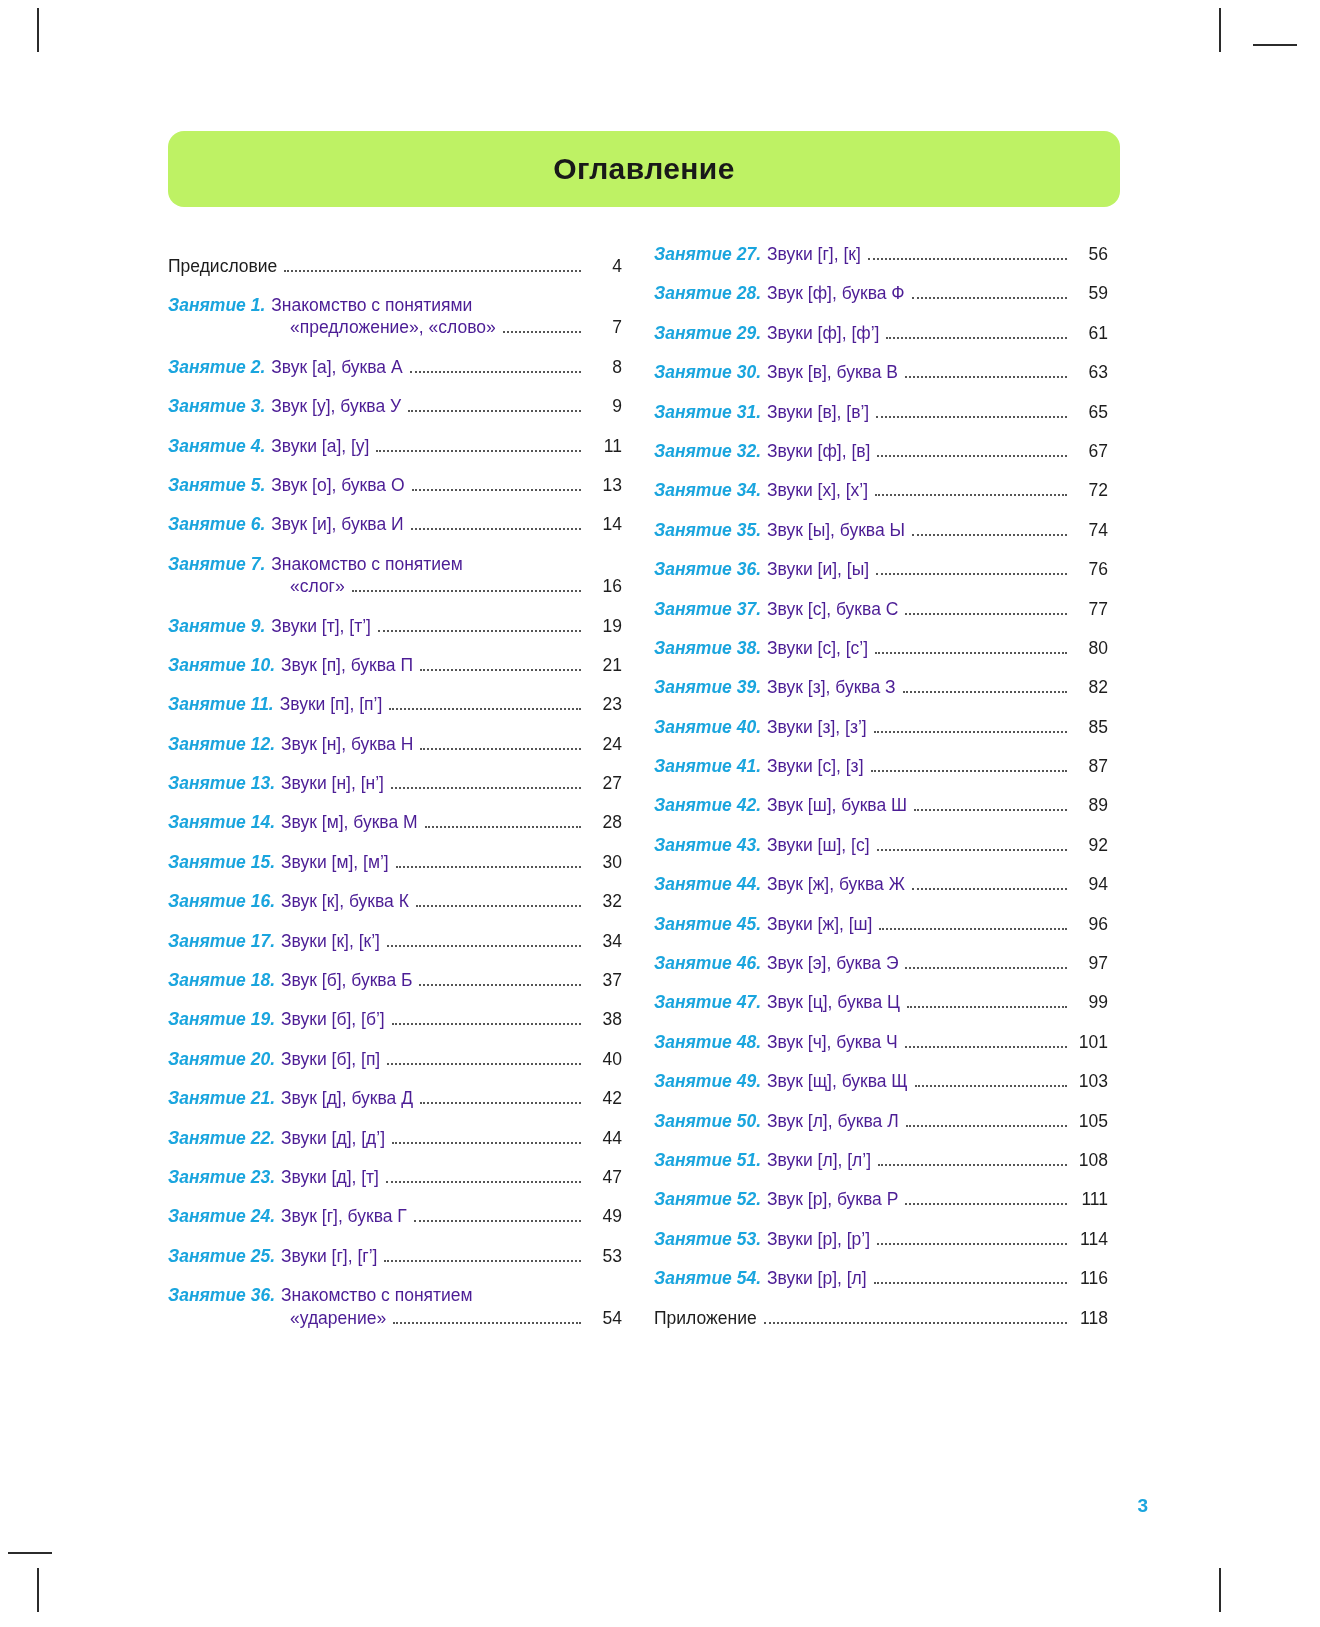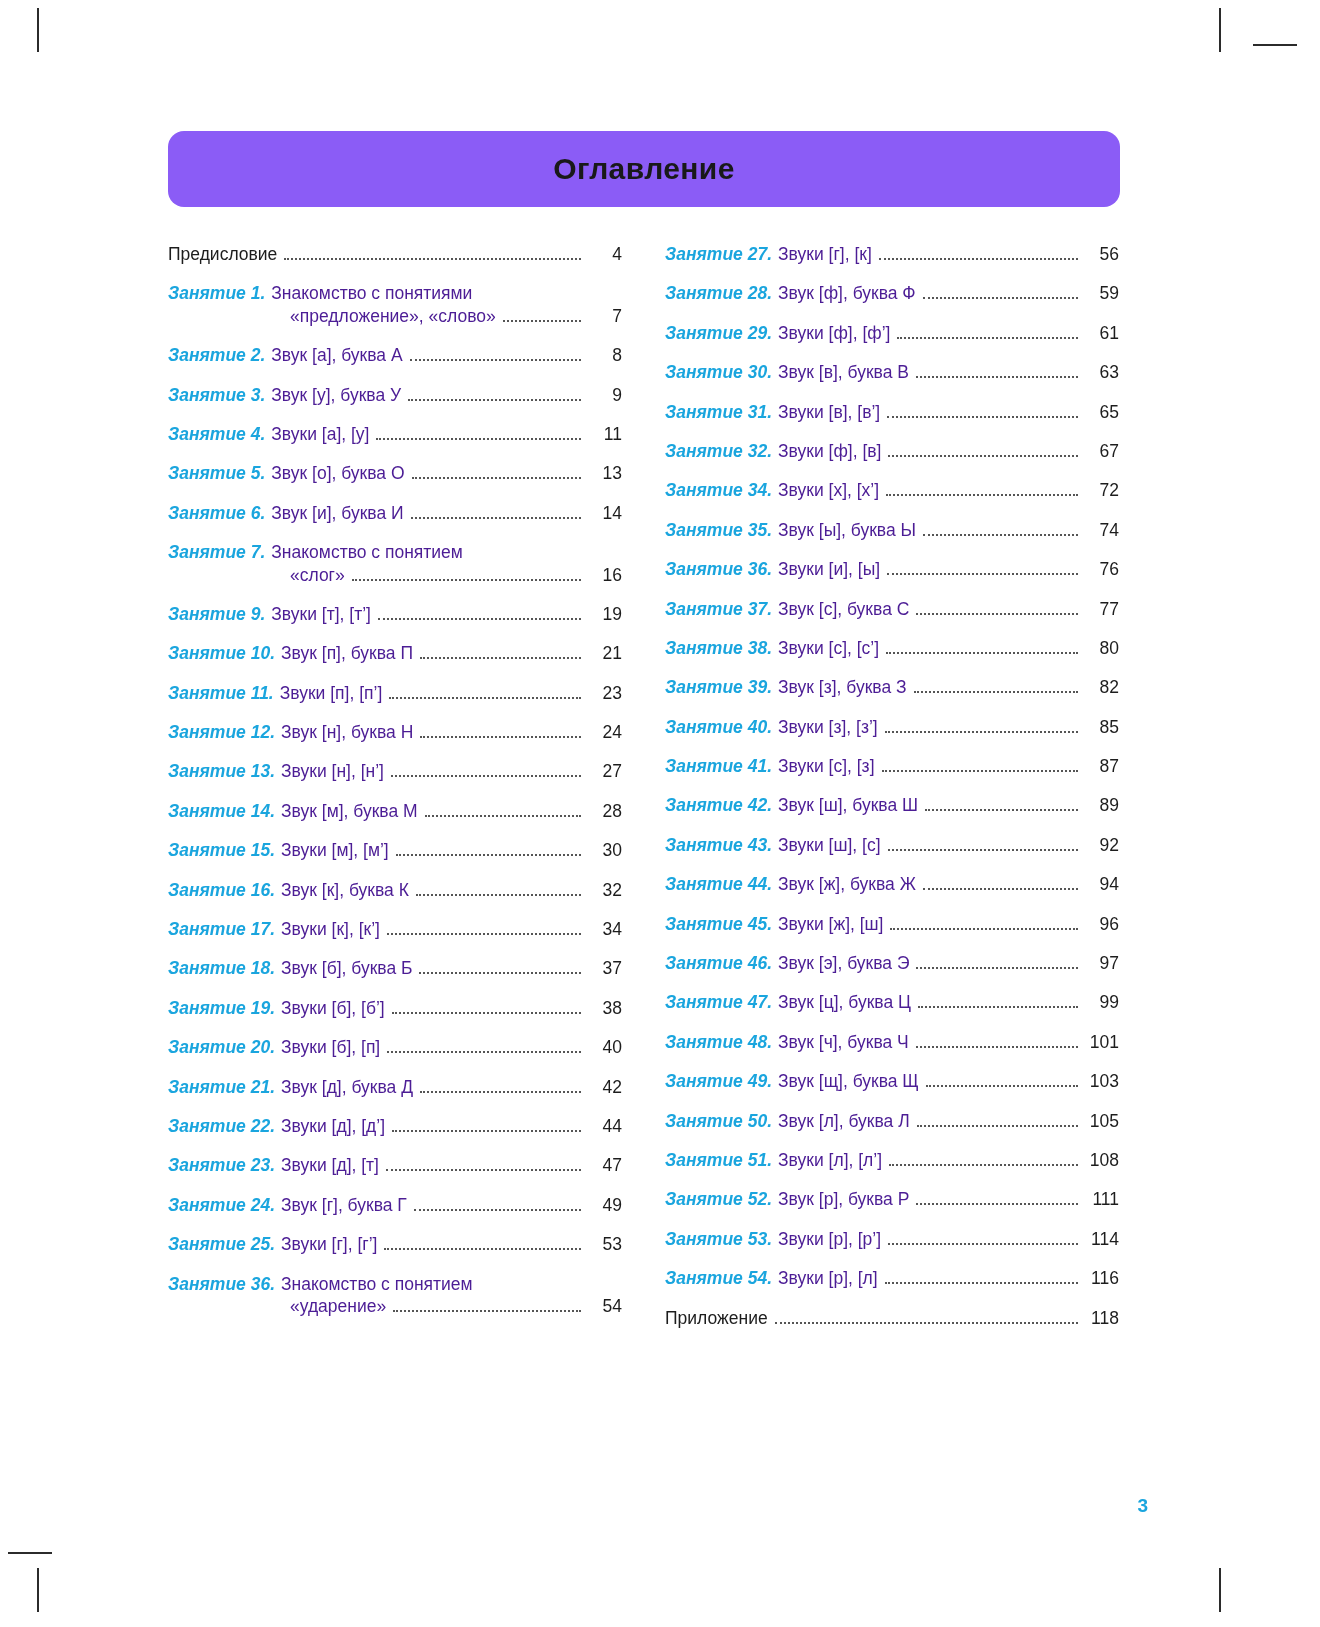--- a/index.html
+++ b/index.html
@@ -30,42 +30,43 @@
     width: 1320px;
     height: 1627px;
   }
 
   .title-bar {
     position: absolute;
     left: 168px;
     top: 131px;
     width: 952px;
     height: 76px;
-    background: #8b5cf6;
+    background: #bef264;
     border-radius: 16px;
     display: flex;
     align-items: center;
     justify-content: center;
   }
   .title-bar h1 {
     margin: 0;
     font-size: 30px;
     font-weight: bold;
     letter-spacing: .4px;
     color: #191919;
     font-family: "Liberation Sans", sans-serif;
   }
 
   .columns {
     position: absolute;
     left: 168px;
     top: 243px;
     width: 952px;
     display: flex;
-    gap: 43px;
+    gap: 32px;
+    align-items: flex-end;
   }
   .col {
     width: 454px;
   }
 
   .toc-entry {
     display: block;
     font-size: 17.5px;
     line-height: 1.28;
     margin-bottom: 17px;

